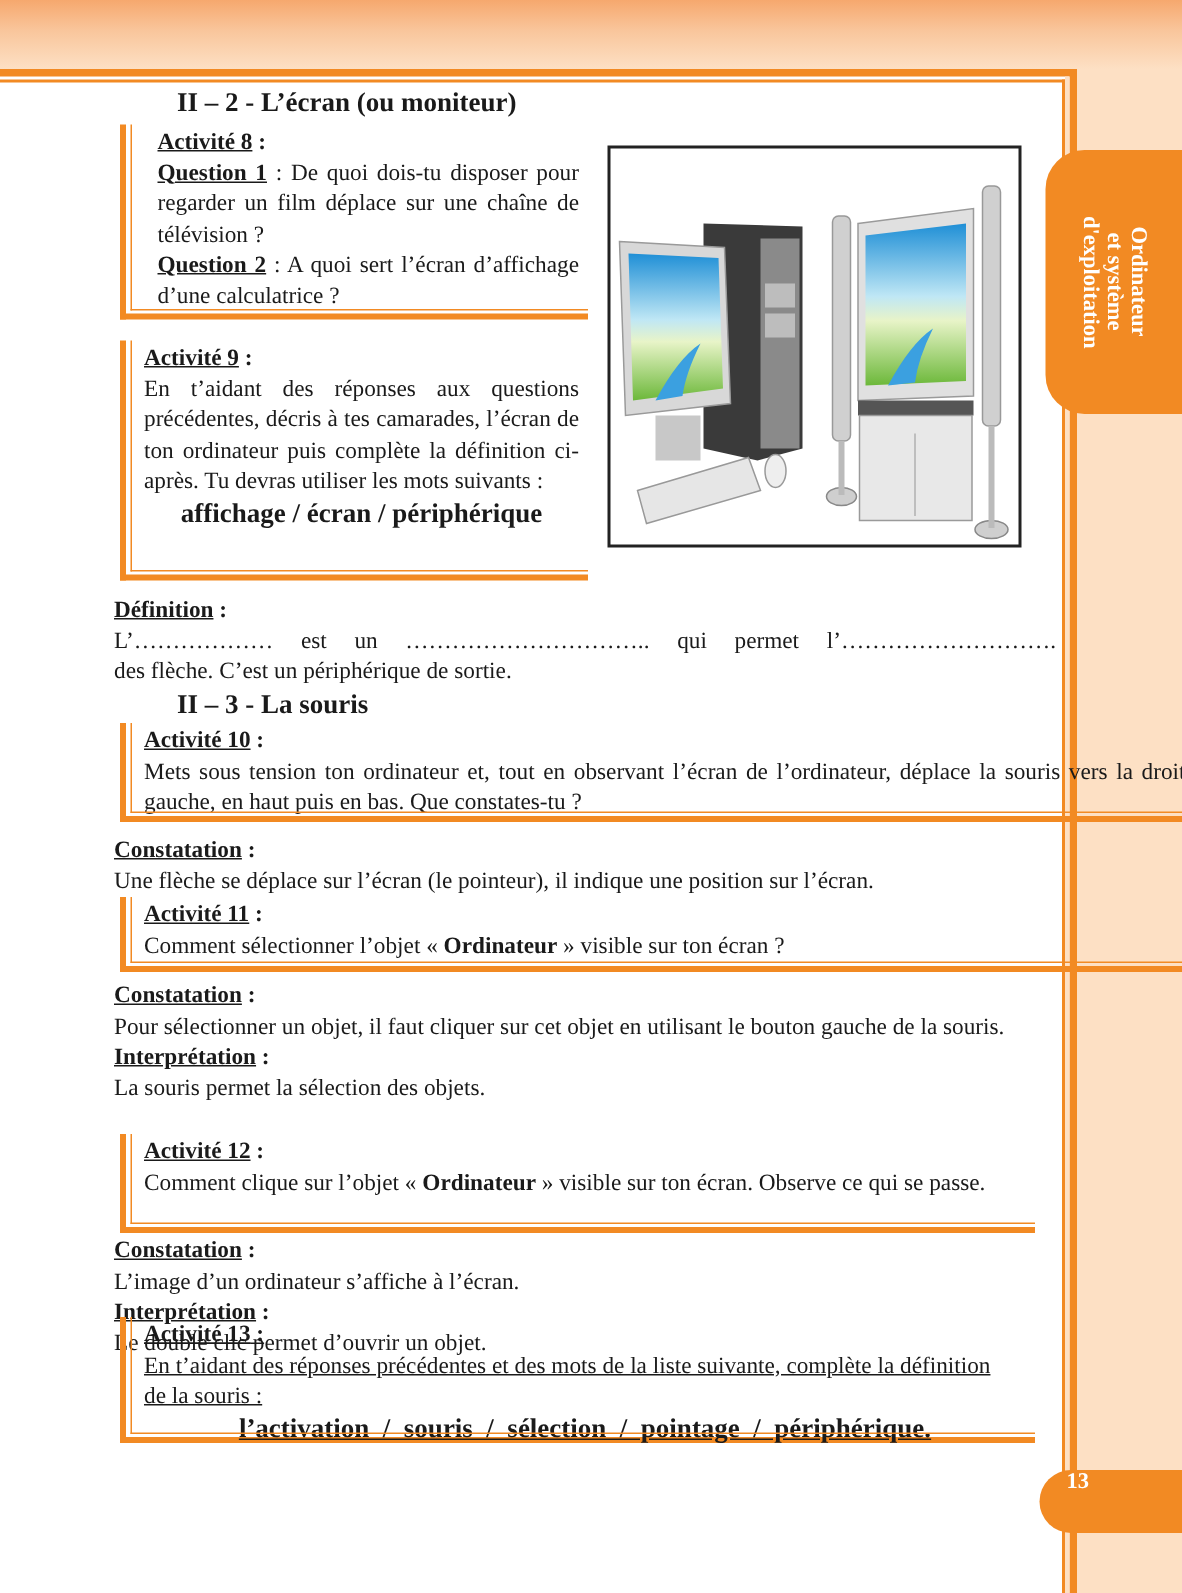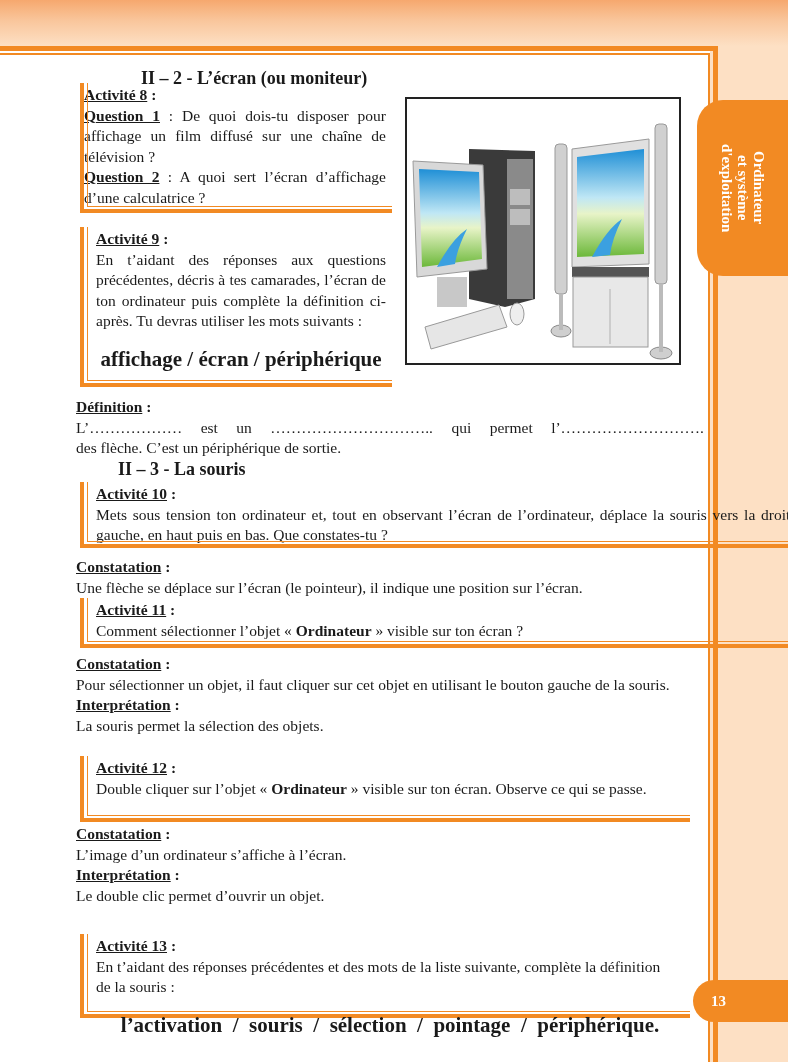--- a/index.html
+++ b/index.html
@@ -30,21 +30,21 @@
     display:flex; align-items:center; justify-content:center;
   }
   .chapter-tab-text {
     writing-mode:vertical-rl; transform:rotate(0deg);
     color:#ffffff; font-weight:bold; font-size:15px; line-height:16px;
     text-align:center; white-space:pre-line;
   }
   .page-number-tab {
     position:absolute; left:693px; top:980px; width:95px; height:42px;
     background:#f28a23; border-radius:21px 0 0 21px;
-    display:flex; align-items:center; padding-left:18px; box-sizing:border-box;
+    display:flex; padding-left:18px; box-sizing:border-box;
   }
   .page-number { color:#ffffff; font-weight:bold; font-size:15px; }
 
   .heading {
     position:absolute; font-weight:bold; font-size:18px; color:#1a1a1a;
   }
   .box {
     position:absolute;
     border-left:4px solid #f28a23;
     border-bottom:4px solid #f28a23;
@@ -54,21 +54,21 @@
     content:""; position:absolute; left:3px; top:0; bottom:2px; width:1px; background:#f28a23;
   }
   .box::after {
     content:""; position:absolute; left:3px; right:0; bottom:2px; height:1px; background:#f28a23;
   }
   .box-inner { padding:2px 6px 4px 12px; }
   .txt { font-size:15.5px; line-height:20.5px; }
   .justify { text-align:justify; }
   .u { text-decoration:underline; font-weight:bold; }
   .b { font-weight:bold; }
-  .words { text-align:center; font-weight:bold; font-size:21px; line-height:21px;margin-top:17px; }
+  .words { text-align:center; font-weight:bold; font-size:18px; line-height:21px; }
   .block { position:absolute; left:76px; width:628px; }
 
   .figure {
     position:absolute; left:405px; top:97px; width:276px; height:268px;
     border:2px solid #222; background:#fff; box-sizing:border-box; overflow:hidden;
   }
 </style>
 </head>
 <body>
 
@@ -83,26 +83,26 @@
 <div class="chapter-tab">
   <div class="chapter-tab-text">Ordinateur
 et système
 d'exploitation</div>
 </div>
 
 <div class="page-number-tab">
   <span class="page-number">13</span>
 </div>
 
-<div class="heading" style="left:118px; top:68px;margin-left:23px;">II – 2 - L’écran (ou moniteur)</div>
+<div class="heading" style="left:118px; top:58px;">II – 2 - L’écran (ou moniteur)</div>
 
 <div class="box" style="left:80px; top:83px; width:312px; height:130px;">
-  <div class="box-inner txt justify" style="padding-left:0; padding-right:6px;">
+  <div class="box-inner txt justify" style="padding-left:21px; padding-right:6px;">
     <div><span class="u">Activité 8</span><span class="b"> :</span></div>
-    <div><span class="u">Question 1</span><span> : De quoi dois-tu disposer pour affichage un film diffusé sur une chaîne de télévision ?</span></div>
+    <div><span class="u">Question 1</span><span> : De quoi dois-tu disposer pour regarder un film déplace sur une chaîne de télévision ?</span></div>
     <div><span class="u">Question 2</span><span> : A quoi sert l’écran d’affichage d’une calculatrice ?</span></div>
   </div>
 </div>
 
 <div class="box" style="left:80px; top:227px; width:312px; height:160px;">
   <div class="box-inner txt justify">
     <div><span class="u">Activité 9</span><span class="b"> :</span></div>
     <div>En t’aidant des réponses aux questions précédentes, décris à tes camarades, l’écran de ton ordinateur puis complète la définition ci-après. Tu devras utiliser les mots suivants :</div>
     <div class="words">affichage / écran / périphérique</div>
   </div>
@@ -178,30 +178,30 @@
 <div class="block txt justify" style="top:654px;">
   <div><span class="u">Constatation</span><span class="b"> :</span></div>
   <div>Pour sélectionner un objet, il faut cliquer sur cet objet en utilisant le bouton gauche de la souris.</div>
   <div><span class="u">Interprétation</span><span class="b"> :</span></div>
   <div>La souris permet la sélection des objets.</div>
 </div>
 
 <div class="box" style="left:80px; top:756px; width:610px; height:66px;">
   <div class="box-inner txt justify">
     <div><span class="u">Activité 12</span><span class="b"> :</span></div>
-    <div><span>Double cliquer sur l’objet « </span><span class="b">Ordinateur</span><span> » visible sur ton écran. Observe ce qui se passe.</span></div>
+    <div><span>Comment clique sur l’objet « </span><span class="b">Ordinateur</span><span> » visible sur ton écran. Observe ce qui se passe.</span></div>
   </div>
 </div>
 
 <div class="block txt" style="top:824px;">
   <div><span class="u">Constatation</span><span class="b"> :</span></div>
   <div>L’image d’un ordinateur s’affiche à l’écran.</div>
   <div><span class="u">Interprétation</span><span class="b"> :</span></div>
   <div>Le double clic permet d’ouvrir un objet.</div>
 </div>
 
-<div class="box" style="left:80px; top:934px; width:610px; height:84px;">
+<div class="box" style="left:80px; top:878px; width:610px; height:84px;text-decoration:underline;">
   <div class="box-inner txt">
     <div><span class="u">Activité 13</span><span class="b"> :</span></div>
     <div style="padding-right:20px;">En t’aidant des réponses précédentes et des mots de la liste suivante, complète la définition de la souris :</div>
     <div class="words" style="white-space:pre;text-align:center;">l’activation  /  souris  /  sélection  /  pointage  /  périphérique.</div>
   </div>
 </div>
 
 </body></html>

